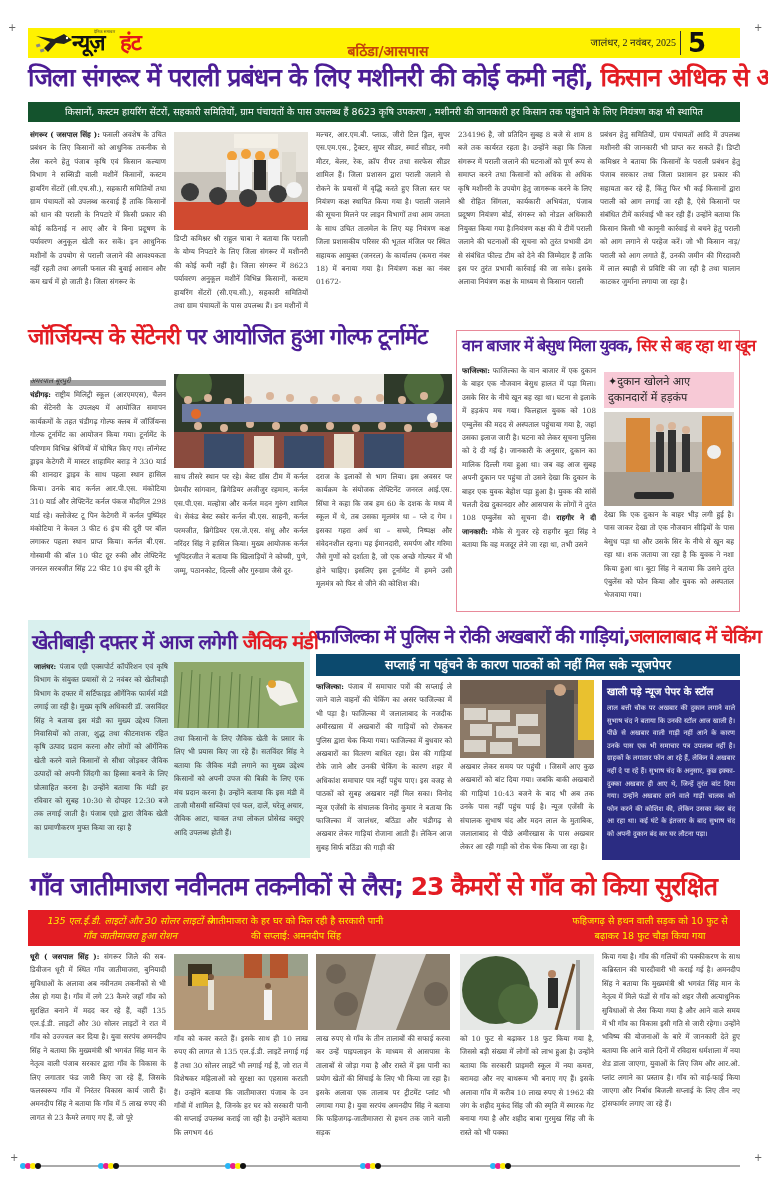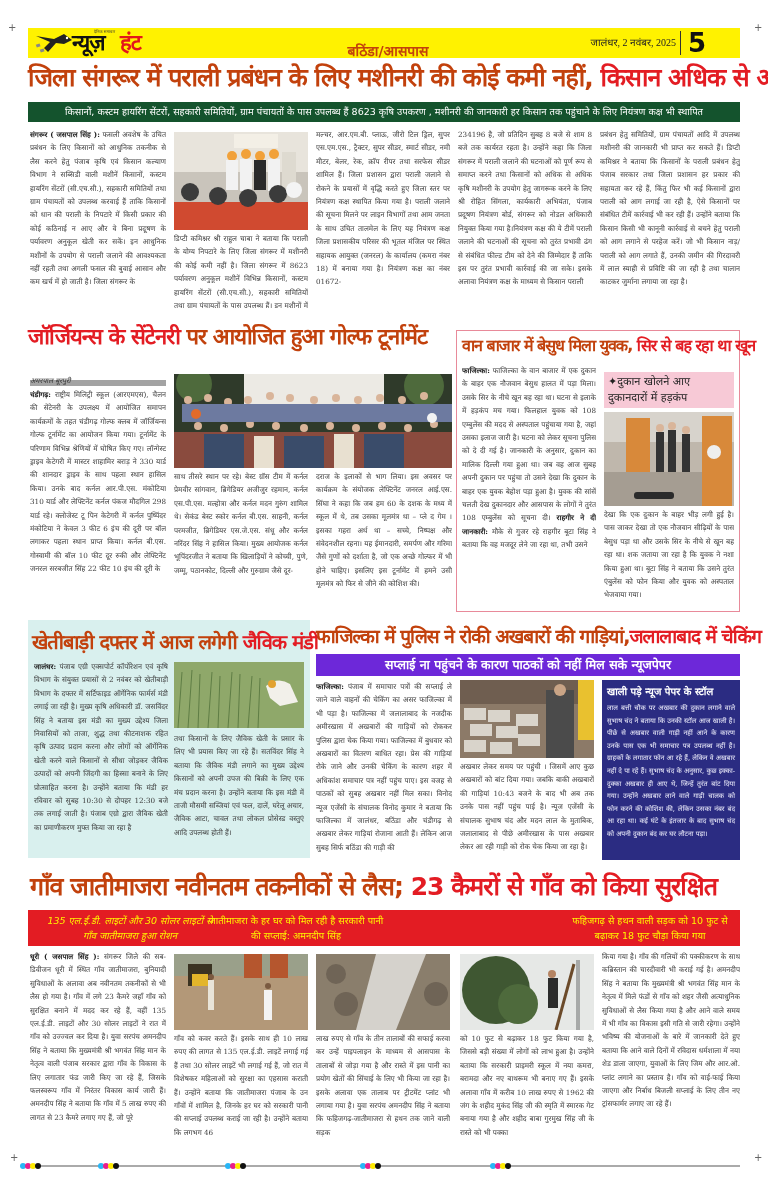--- a/index.html
+++ b/index.html
@@ -10,28 +10,28 @@
   .logo { left: 6px; top: 0; height: 30px; width: 140px; }
   .logo .bird { position:absolute; left:0; top:2px; width:40px; height:26px; }
   .logo .nyuz { position:absolute; left:38px; top:0px; font-family:"DejaVu Sans",sans-serif; font-weight:bold; font-size:22px; color:#111; letter-spacing:-1px; line-height:30px;}
   .logo .hunt { position:absolute; left:86px; top:0px; font-family:Liberation Sans, sans-serif; font-weight:bold; font-size:22px; color:#e3161b; letter-spacing:-1px; line-height:30px;}
   .logo .tag1 { position:absolute; left:60px; top:1px; font-size:4px; color:#333; font-family:"DejaVu Sans",sans-serif;}
   .section-title { left: 270px; top: 8px; width: 180px; text-align:center; font-family:"DejaVu Sans",sans-serif; font-weight:bold; font-size:14px; color:#c2410c; line-height:30px; }
   .dateline { left: 508px; top: 0; width: 140px; text-align:right; font-family:Liberation Serif, serif; font-size:10px; color:#222; line-height:30px; }
   .page-sep { left: 652px; top: 3px; width: 1px; height: 24px; background:#333; }
   .page-no { left: 660px; top: 0; width: 48px; font-family:"DejaVu Sans",sans-serif; font-weight:bold; font-size:26px; color:#111; line-height:30px; text-align:left; }
   .headline { font-family: "DejaVu Sans", sans-serif; font-weight: bold; letter-spacing:-1px; white-space:nowrap; }
-  .h-black { color:#c2410c; } .h-red { color:#e31c23; }
+  .h-black { color:#4c1d95; } .h-red { color:#e31c23; }
   .blue-bar { background:#14532d; color:#fff; font-family:"DejaVu Sans",sans-serif; text-align:center; font-size:10px; line-height:20px; white-space:nowrap; overflow:hidden; }
   .col { font-size:7.2px; line-height:13.4px; text-align:justify; color:#3a3a3a; overflow:hidden; }
   .col b { color:#222; }
   .photo { overflow:hidden; }
   .caption-box { background:#f7c9d6; }
   .teal-box { background:#d9f0ee; }
-  .green-bar { background:#6d28d9; color:#fff; font-family:"DejaVu Sans",sans-serif; text-align:center; font-weight:bold; font-size:14px; line-height:22px; white-space:nowrap; }
+  .green-bar { background:#0c4a6e; color:#fff; font-family:"DejaVu Sans",sans-serif; text-align:center; font-weight:bold; font-size:14px; line-height:22px; white-space:nowrap; }
   .navy-box { background:#2b2c82; color:#fff; }
   .red-bar { background:#e31c23; }
   .red-bar .cell { position:absolute; top:0; height:36px; color:#fff200; font-family:"DejaVu Sans",sans-serif; font-size:9.5px; line-height:15px; text-align:center; padding-top:3px; }
   .reg { width:6px; height:6px; border-radius:50%; position:absolute; top:1163px; }
   .cross { position:absolute; font-size:10px; color:#666; font-family:"DejaVu Sans",sans-serif; }
 </style>
 </head>
 <body>
 
 <span class="cross" style="left:8px;top:22px;">+</span>

